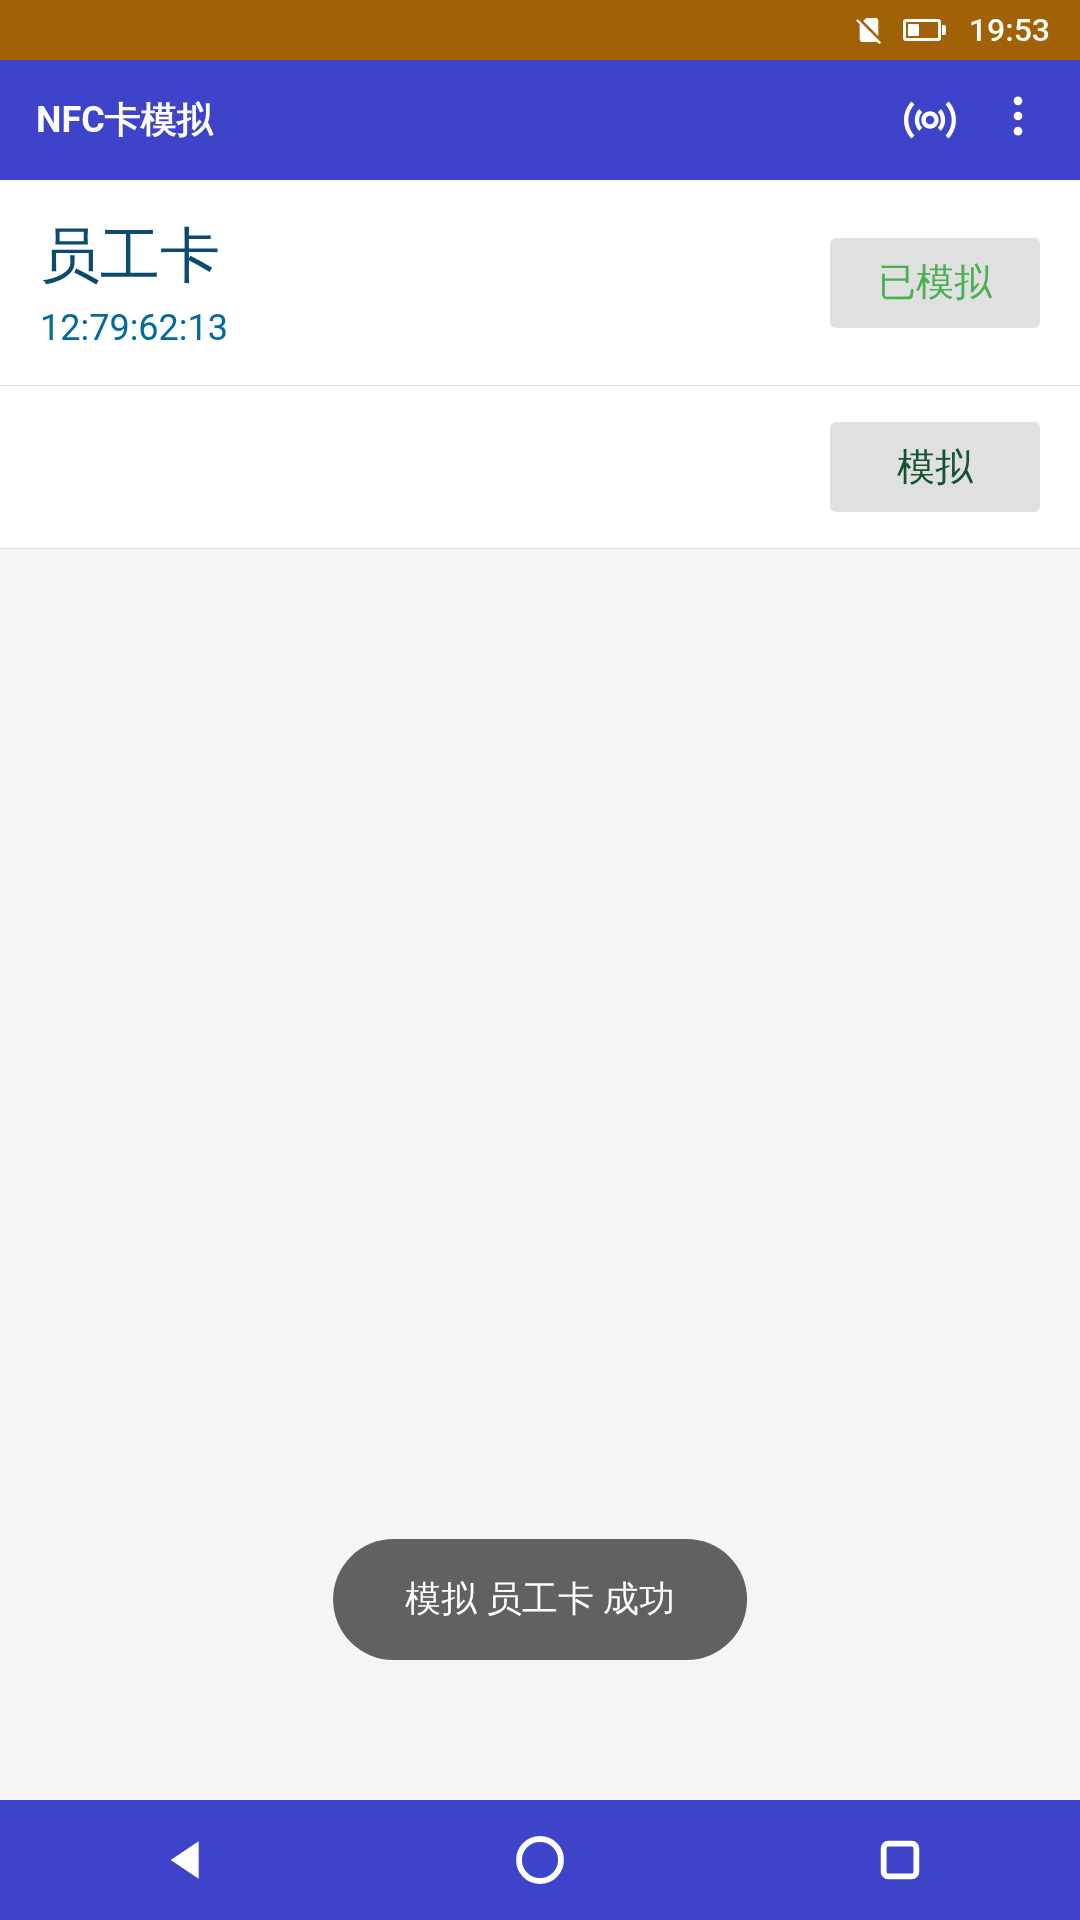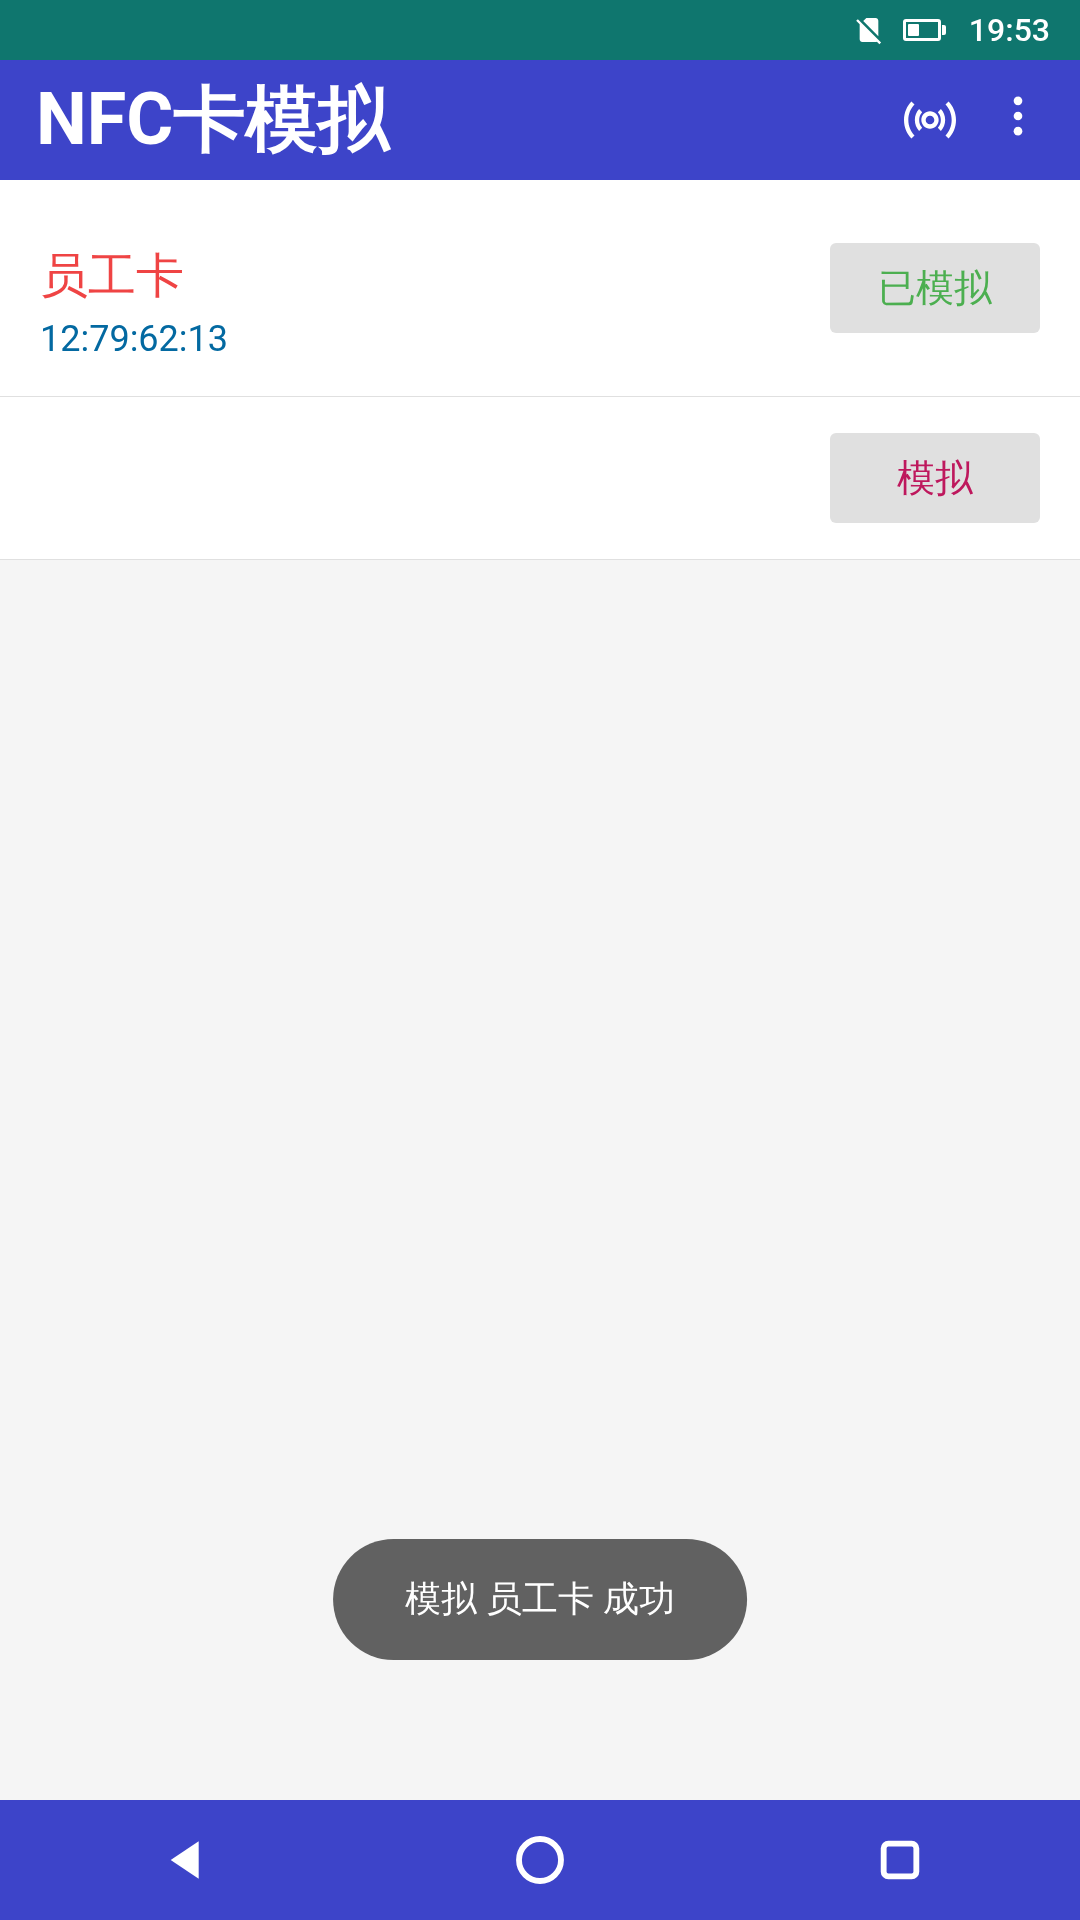--- a/index.html
+++ b/index.html
@@ -16,21 +16,21 @@
       background: #f5f5f5;
       display: flex;
       flex-direction: column;
       overflow: hidden;
     }
 
     
     .status-bar {
       width: 100%;
       height: 60px;
-      background: #0f766e;
+      background: #a16207;
       display: flex;
       align-items: center;
       justify-content: flex-end;
       padding: 0 30px;
       flex-shrink: 0;
     }
 
     .status-icons {
       display: flex;
       align-items: center;
@@ -94,21 +94,21 @@
       height: 120px;
       background: #3d44c9;
       display: flex;
       align-items: center;
       padding: 0 36px;
       flex-shrink: 0;
     }
 
     .app-title {
       color: white;
-      font-size: 72px;
+      font-size: 36px;
       font-weight: bold;
       flex: 1;
     }
 
     .app-bar-actions {
       display: flex;
       align-items: center;
       gap: 36px;
     }
 
@@ -153,24 +153,23 @@
       background: white;
     }
 
     .card-info {
       display: flex;
       flex-direction: column;
       gap: 10px;
     }
 
     .card-name {
-      font-size: 48px;
-      color: #ef4444;
+      font-size: 60px;
+      color: #0c4a6e;
       font-weight: 400;
-      margin-top: 28px;
     }
 
     .card-id {
       font-size: 36px;
       color: #0369a1;
     }
 
     .simulate-btn {
       min-width: 210px;
       height: 90px;
@@ -183,21 +182,21 @@
       align-items: center;
       justify-content: center;
       padding: 16px 24px;
     }
 
     .simulate-btn.active {
       color: #4caf50;
     }
 
     .simulate-btn.inactive {
-      color: #be185d;
+      color: #14532d;
       text-align: right;
     }
 
     
     .empty-area {
       flex: 1;
       background: #f5f5f5;
     }
 
     

